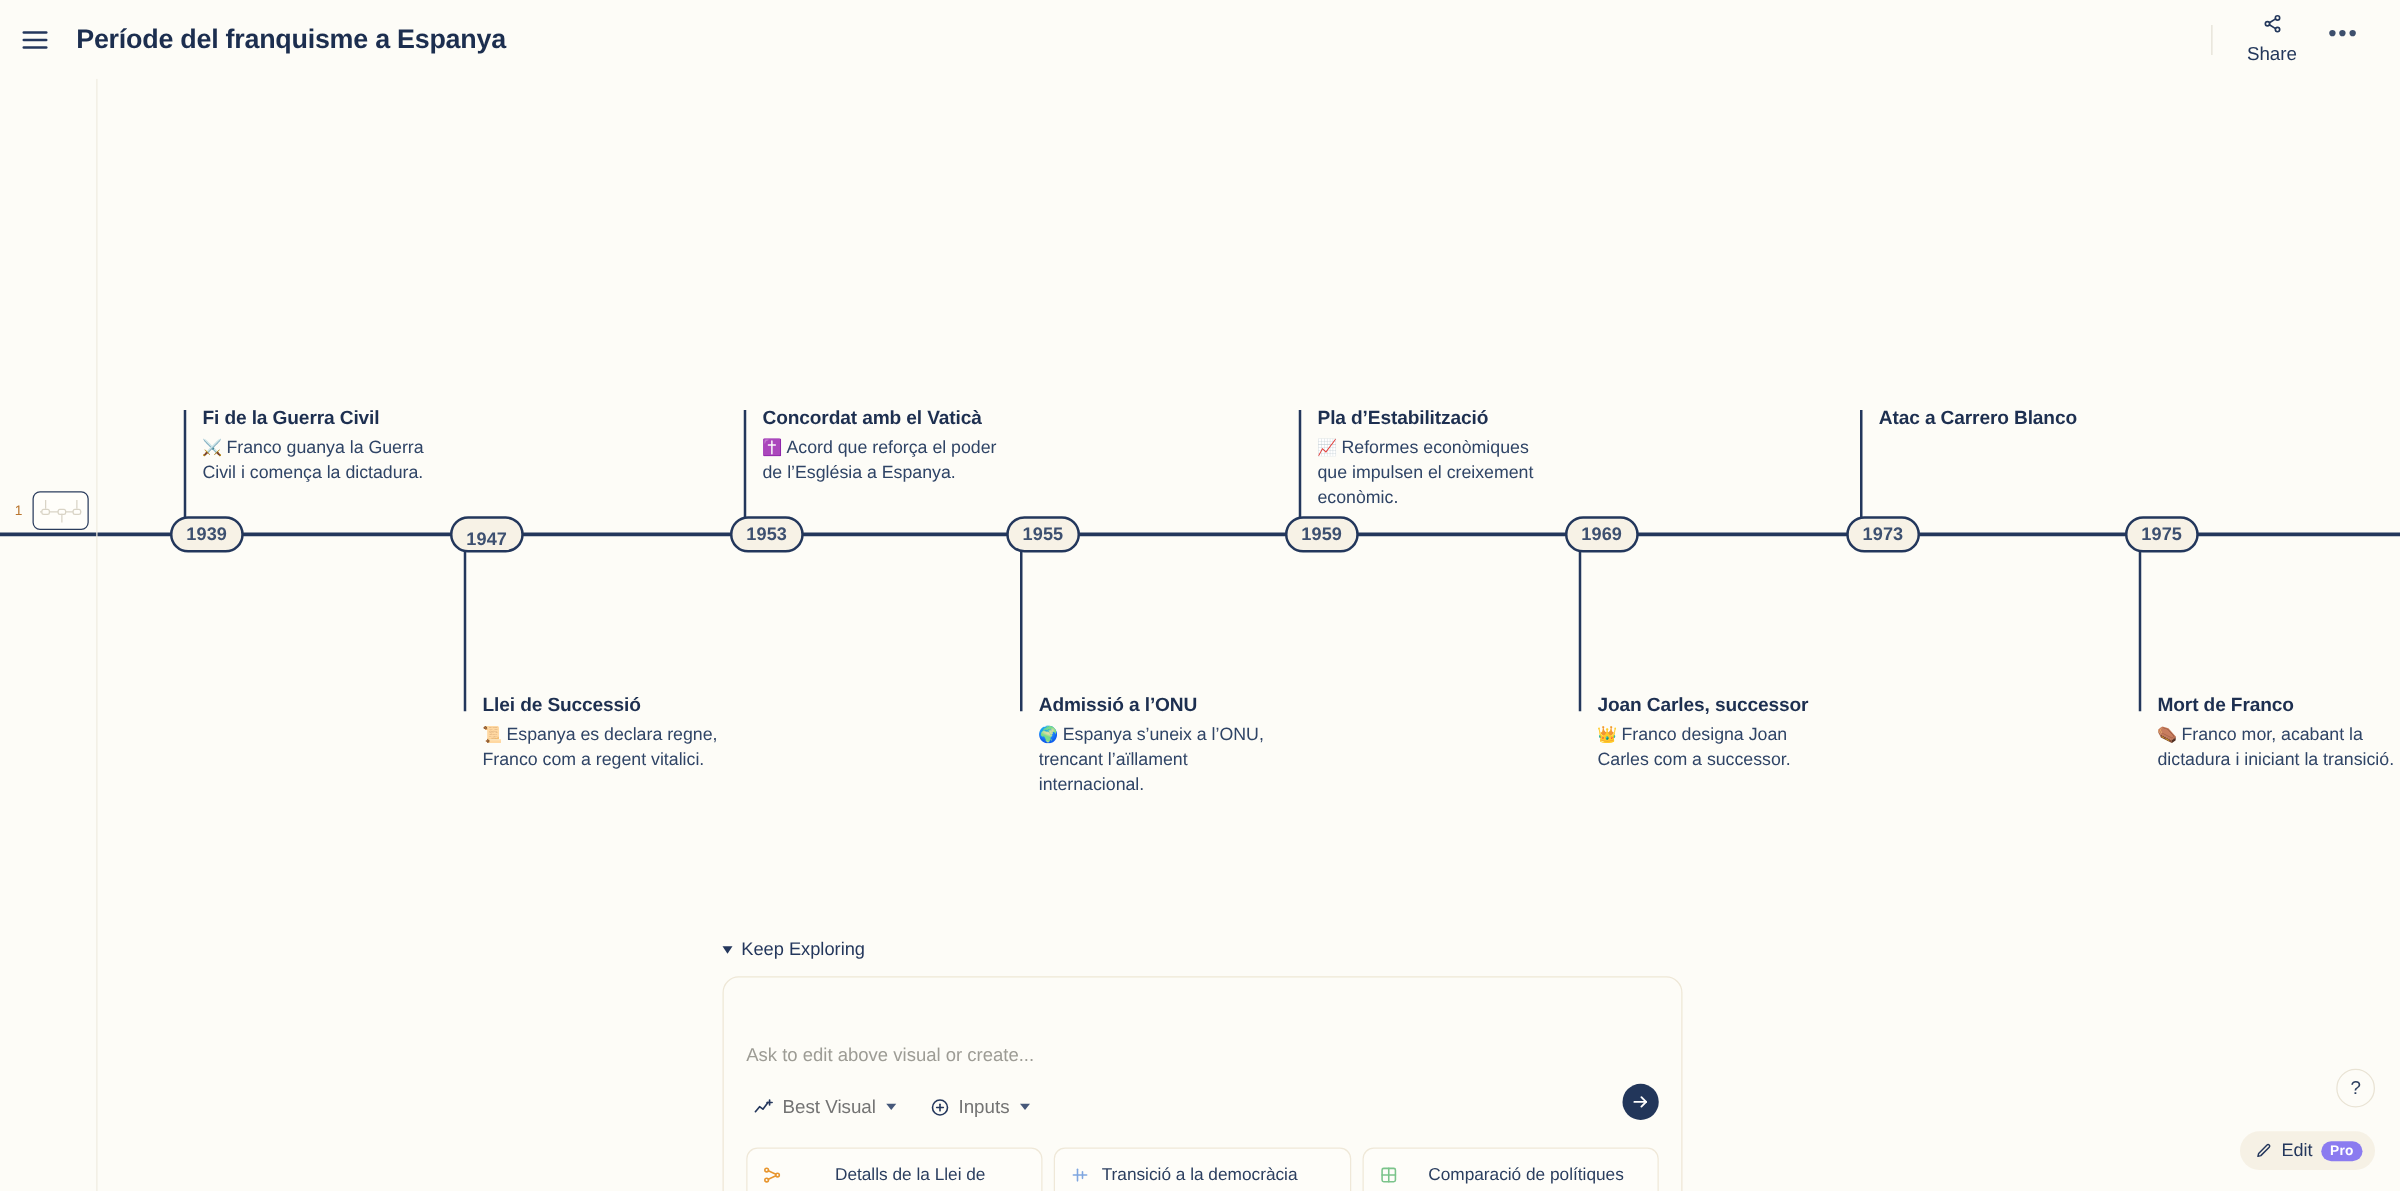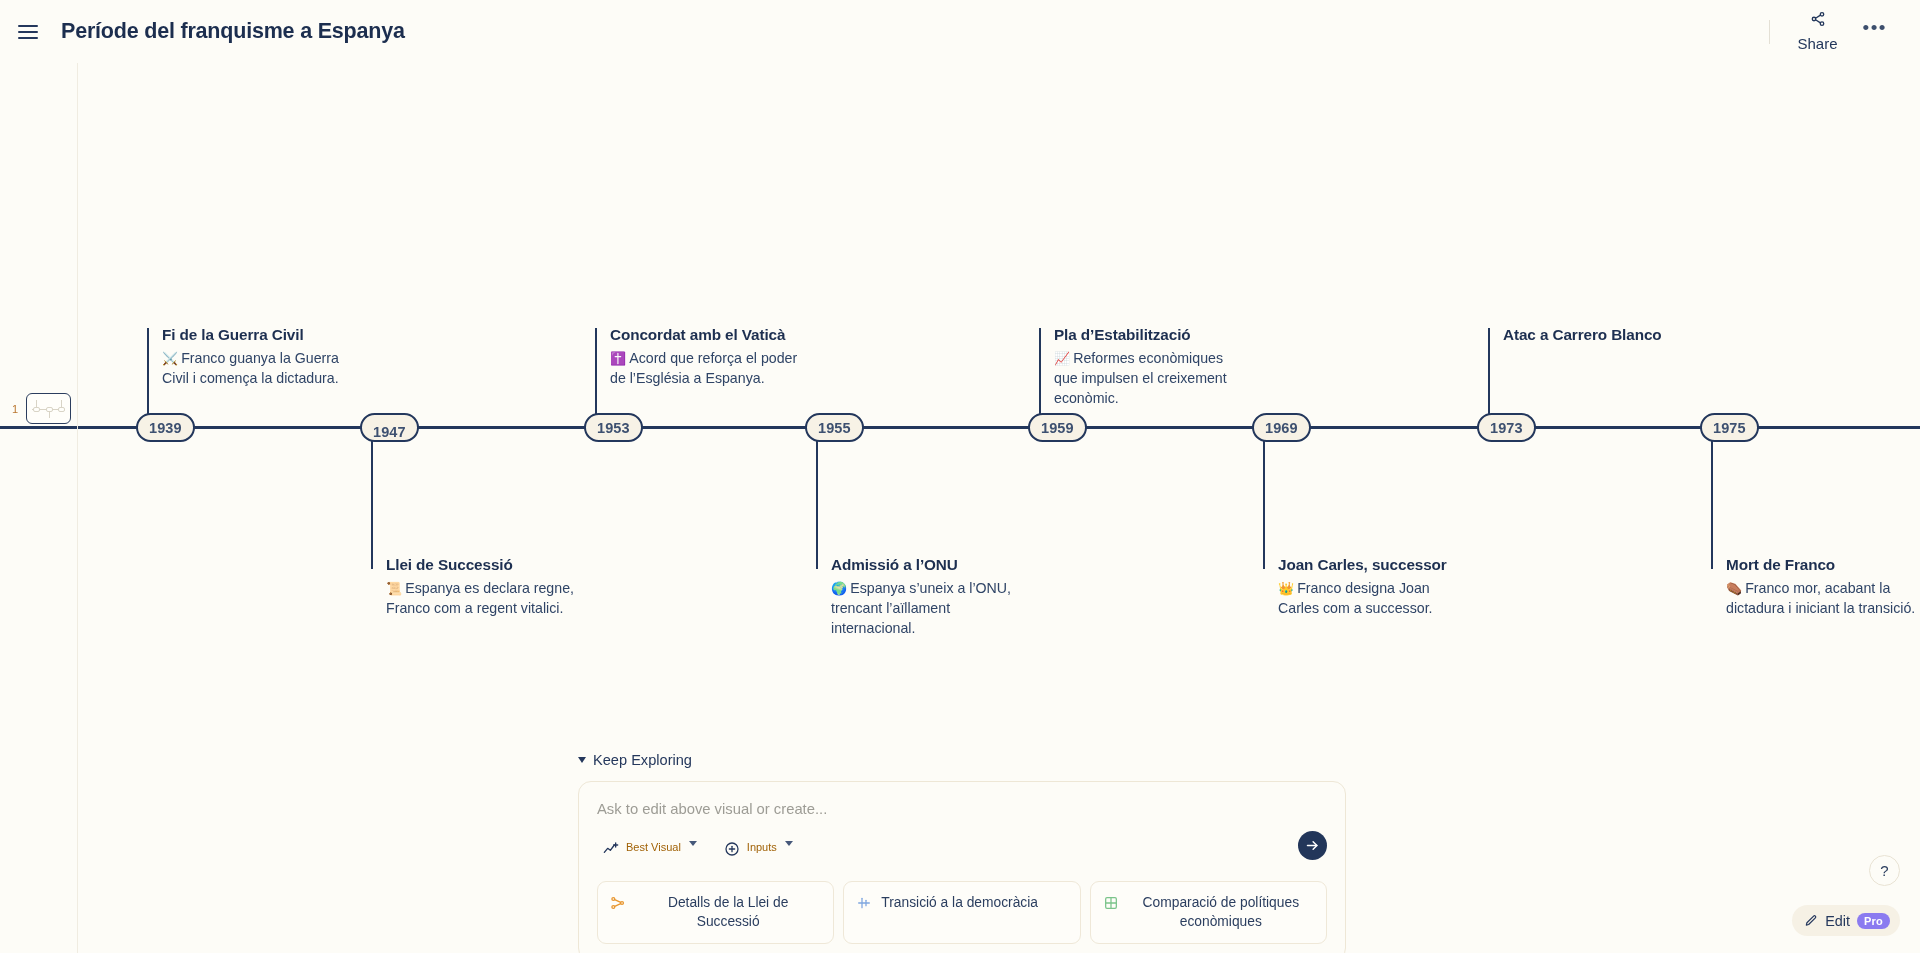--- a/index.html
+++ b/index.html
@@ -205,28 +205,29 @@
     border: 1px solid #eee7d6;
     border-radius: 13px;
     background: #FDFCF7;
     padding: 19px 18px 16px 18px;
   }
   .prompt-input {
     font-size: 14.8px;
     color: #9d9c95;
     margin-bottom: 20px;
     cursor: text;
+    margin-top: 36px;
   }
   .ctl-row {
     display: flex; align-items: center; gap: 15px;
     position: relative;
   }
   .ctl {
-    display: flex; gap: 7px;
-    font-size: 11px; color: #a16207;
+    display: flex; align-items: center; gap: 7px;
+    font-size: 15px; color: #737373;
     padding: 4px 6px;
     border-radius: 7px;
     cursor: pointer;
   }
   .chev {
     width: 0; height: 0;
     border-left: 4.5px solid transparent;
     border-right: 4.5px solid transparent;
     border-top: 5.5px solid #46587a;
     margin-left: 1px;

